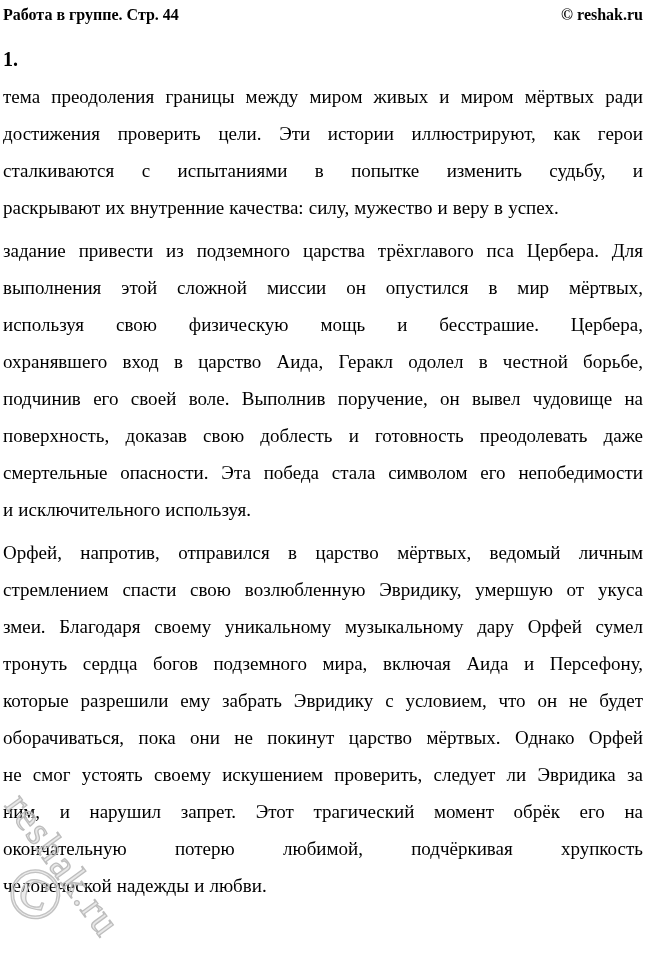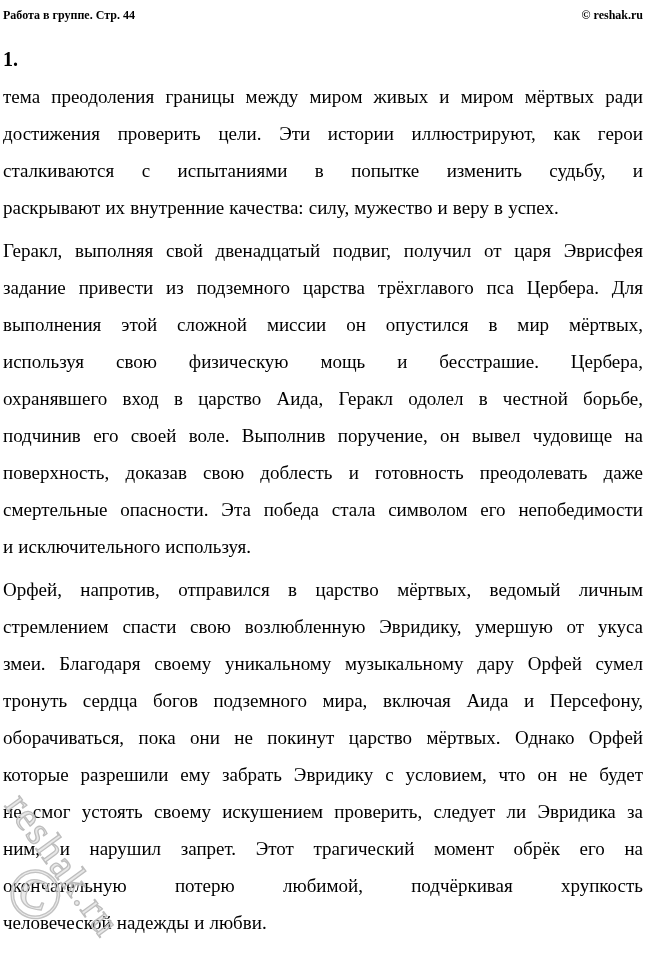--- a/index.html
+++ b/index.html
@@ -19,21 +19,21 @@
     position: relative;
     padding: 4px 3px 0 3px;
     box-sizing: border-box;
     width: 646px;
     height: 970px;
   }
   .header {
     display: flex;
     justify-content: space-between;
     align-items: flex-end;
-    font-size: 12px;
+    font-size: 16px;
     line-height: 22px;
   }
   .header .title {
     font-weight: bold;
   }
   .header .copyright {
     font-weight: bold;
   }
   .item-number {
     font-weight: bold;
@@ -105,37 +105,36 @@
   <div class="item-number">1.</div>
 
   <div class="body-text" id="paragraphs">
       <div class="paragraph">
         <div class="line">тема преодоления границы между миром живых и миром мёртвых ради</div>
         <div class="line">достижения проверить цели. Эти истории иллюстрируют, как герои</div>
         <div class="line">сталкиваются с испытаниями в попытке изменить судьбу, и</div>
         <div class="line last">раскрывают их внутренние качества: силу, мужество и веру в успех.</div>
       </div>
       <div class="paragraph">
-        <div class="line">Геракл, выполняя свой двенадцатый подвиг, получил от царя Эврисфея</div>
         <div class="line">задание привести из подземного царства трёхглавого пса Цербера. Для</div>
         <div class="line">выполнения этой сложной миссии он опустился в мир мёртвых,</div>
         <div class="line">используя свою физическую мощь и бесстрашие. Цербера,</div>
         <div class="line">охранявшего вход в царство Аида, Геракл одолел в честной борьбе,</div>
         <div class="line">подчинив его своей воле. Выполнив поручение, он вывел чудовище на</div>
         <div class="line">поверхность, доказав свою доблесть и готовность преодолевать даже</div>
         <div class="line">смертельные опасности. Эта победа стала символом его непобедимости</div>
         <div class="line last">и исключительного используя.</div>
       </div>
       <div class="paragraph">
         <div class="line">Орфей, напротив, отправился в царство мёртвых, ведомый личным</div>
         <div class="line">стремлением спасти свою возлюбленную Эвридику, умершую от укуса</div>
         <div class="line">змеи. Благодаря своему уникальному музыкальному дару Орфей сумел</div>
         <div class="line">тронуть сердца богов подземного мира, включая Аида и Персефону,</div>
+        <div class="line">которые разрешили ему забрать Эвридику с условием, что он не будет</div>
         <div class="line">оборачиваться, пока они не покинут царство мёртвых. Однако Орфей</div>
-        <div class="line">которые разрешили ему забрать Эвридику с условием, что он не будет</div>
         <div class="line">не смог устоять своему искушением проверить, следует ли Эвридика за</div>
         <div class="line">ним, и нарушил запрет. Этот трагический момент обрёк его на</div>
         <div class="line">окончательную потерю любимой, подчёркивая хрупкость</div>
         <div class="line last">человеческой надежды и любви.</div>
       </div>
     </div>
 
   <div class="watermark" aria-hidden="true">
     <span class="wm-copy">©</span>
     <span class="wm-text">reshak.ru</span>

